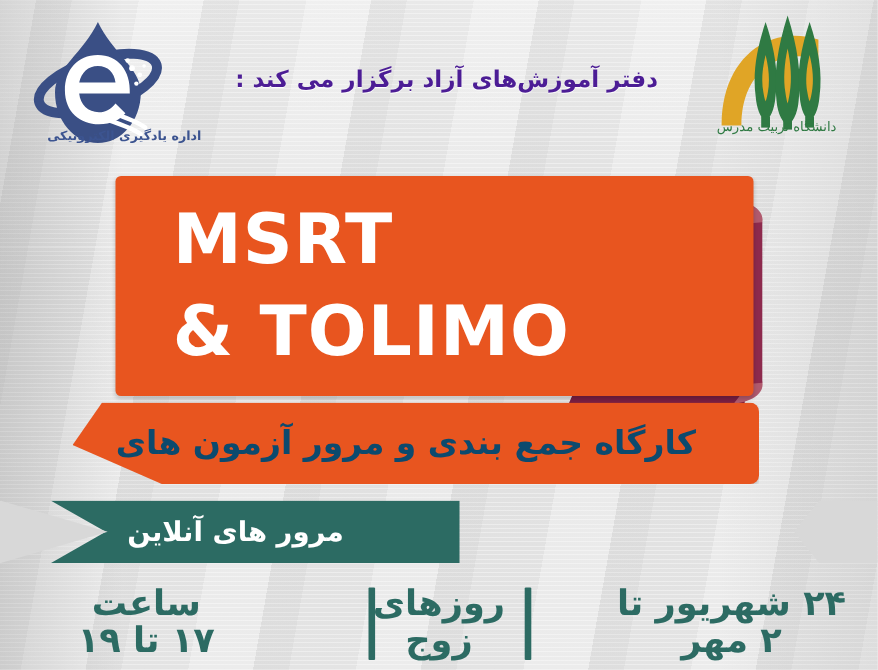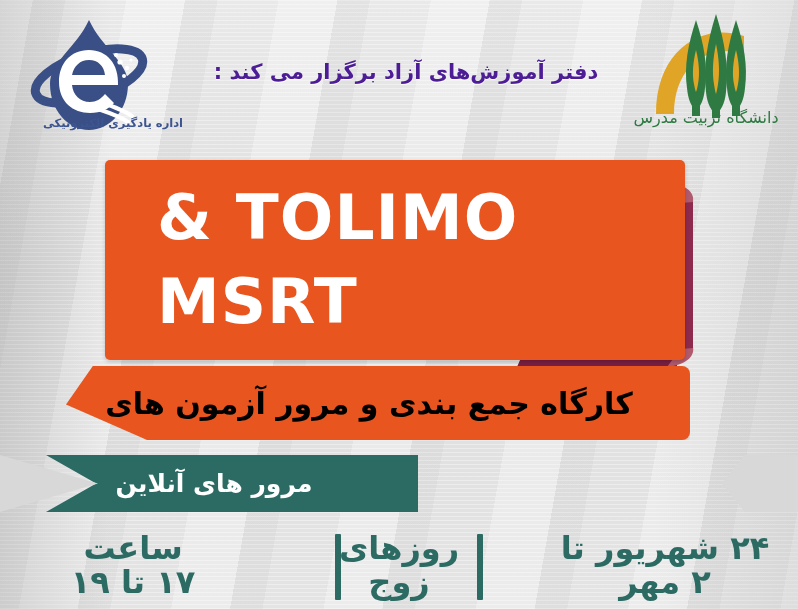--- a/index.html
+++ b/index.html
@@ -106,21 +106,21 @@
     top: 10px;
     width: 140px;
     height: 108px;
   }
   .uni-caption {
     position: absolute;
     right: 8px;
     top: 108px;
     width: 168px;
     text-align: center;
-    font-size: 16px;
+    font-size: 12px;
     color: #2f7a43;
     direction: rtl;
     white-space: nowrap;
   }
 
   
   .ribbon {
     position: absolute;
     left: 517px;
     top: 182px;
@@ -168,21 +168,21 @@
   }
   .sub-banner-text {
     position: absolute;
     left: 66px;
     top: 366px;
     width: 624px;
     height: 74px;
     display: flex;
     align-items: center;
     justify-content: center;
-    color: #000000;
+    color: #0c4a6e;
     font-size: 30px;
     font-weight: bold;
     direction: rtl;
     padding-right: 18px;
     box-sizing: border-box;
   }
 
   
   .chev {
     position: absolute;
@@ -380,22 +380,22 @@
         <rect x="68" y="120" width="24" height="4" rx="2"></rect>
       </g>
 
       <text x="58" y="88" font-family="DejaVu Sans, Liberation Sans, sans-serif" font-size="15" font-weight="bold" fill="#ffffff" text-anchor="middle">EXAM</text>
       <text x="58" y="100" font-family="DejaVu Sans, Liberation Sans, sans-serif" font-size="7.5" font-weight="bold" fill="#ffffff" text-anchor="middle">Preparation</text>
     </svg>
   </div>
 
   <div class="main-banner">
     <div class="title">
+      <div>MSRT</div>
       <div>&amp; TOLIMO</div>
-      <div>MSRT</div>
     </div>
   </div>
 
   <div class="sub-banner"></div>
   <div class="sub-banner-text">کارگاه جمع بندی و مرور آزمون های</div>
 
   <div class="chev-notch-right"></div>
 
   <div class="chev chev-left">مرور های آنلاین</div>
   <div class="chev-notch-left"></div>

